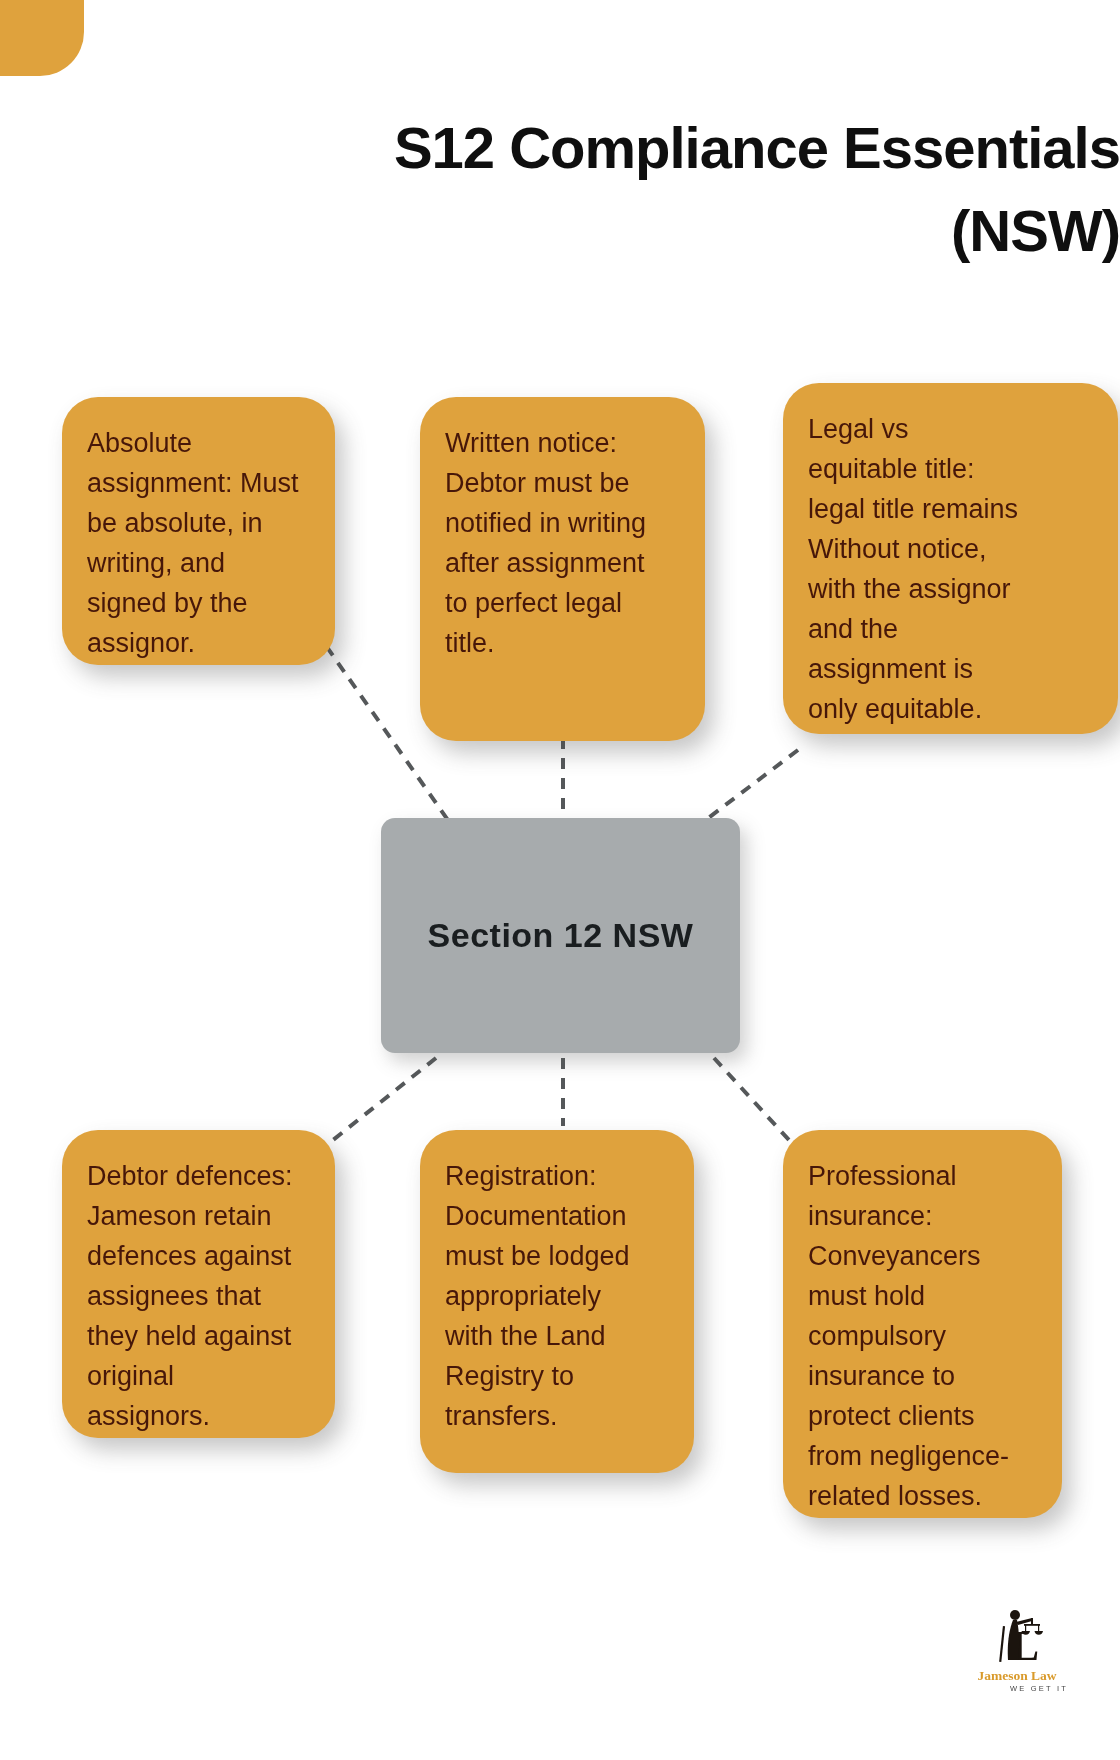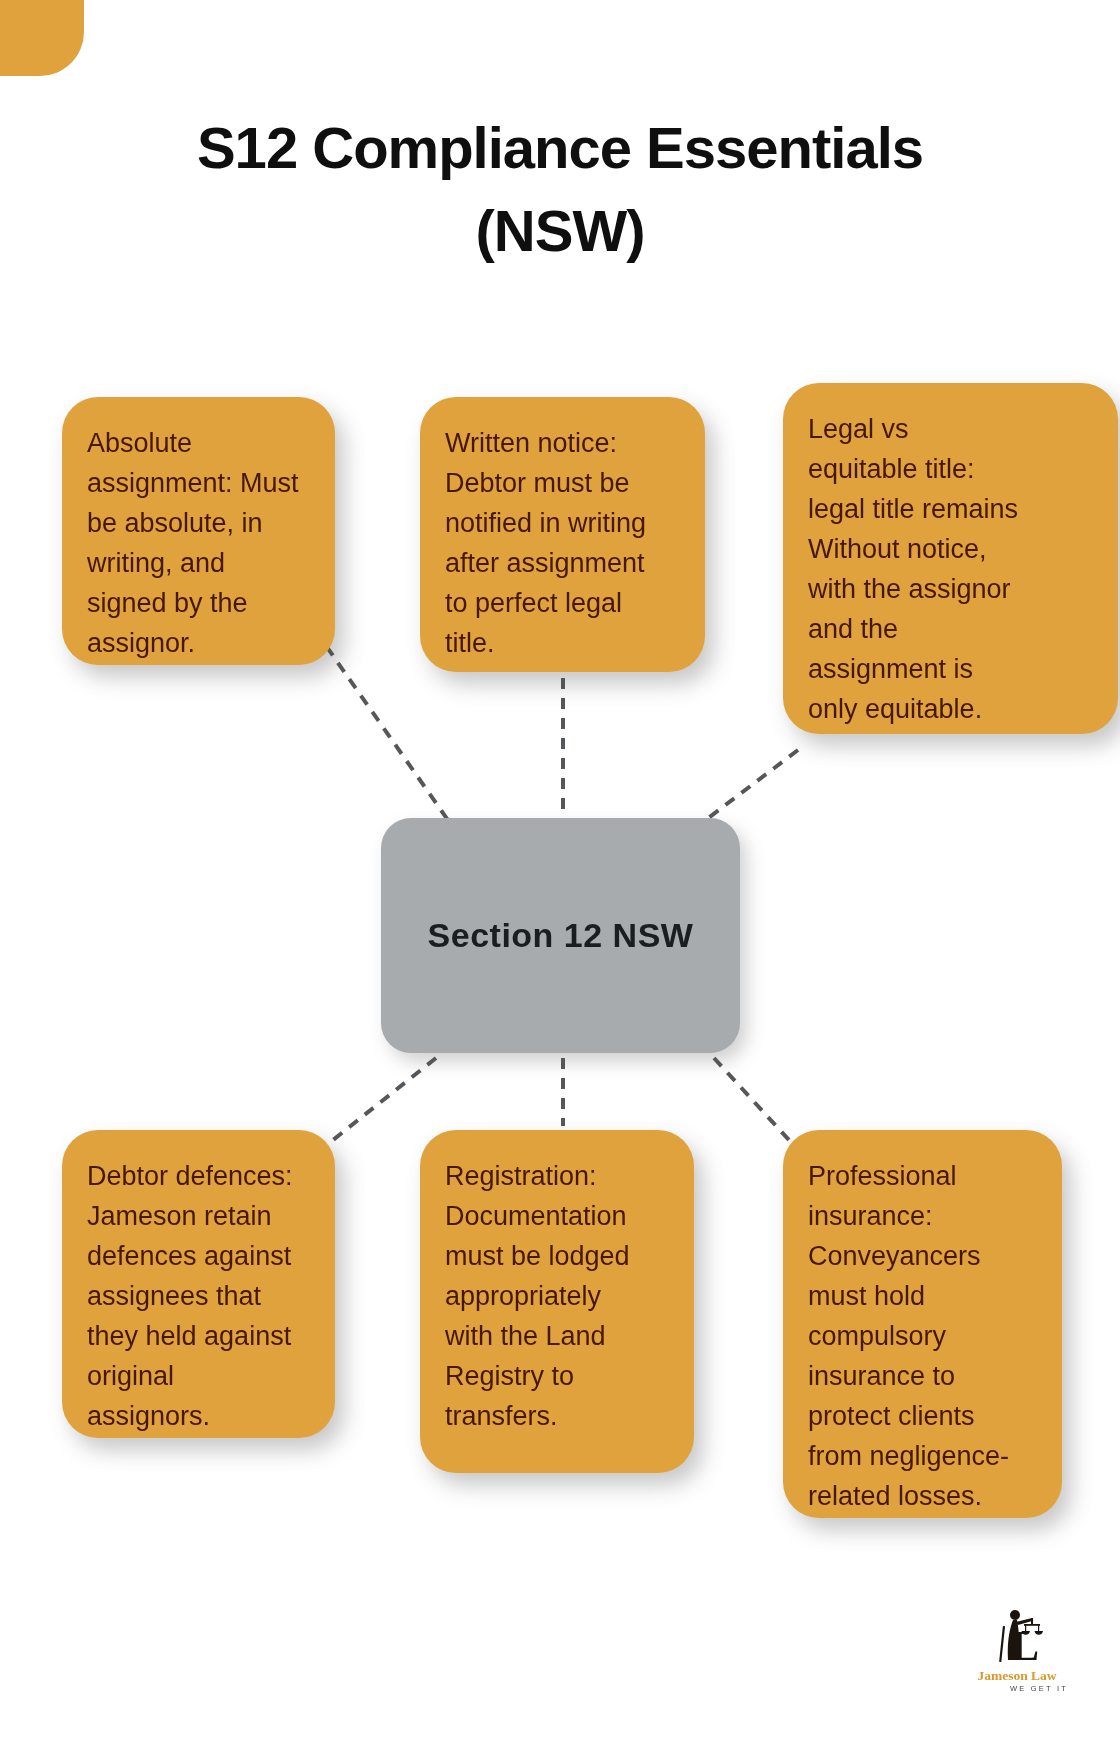--- a/index.html
+++ b/index.html
@@ -6,38 +6,38 @@
   .canvas{
     position:relative;width:1120px;height:1760px;background:#ffffff;overflow:hidden;
     font-family:"Liberation Sans","DejaVu Sans",sans-serif;
   }
   .corner-decoration{
     position:absolute;left:0;top:0;width:84px;height:76px;
     background:var(--box-bg,#DFA23D);
     border-bottom-right-radius:44px;
   }
   .title{
-    position:absolute;left:0;top:106px;width:1120px;text-align:center;
+    position:absolute;left:0;top:106px;width:1120px;text-align:right;
     color:var(--title-text,#0F0F0F);font-weight:700;font-size:58px;line-height:83px;
     letter-spacing:-1px;
   }
   .connectors{position:absolute;left:0;top:0;}
   .connectors line{
     stroke:var(--dash,#55585A);stroke-width:4;stroke-dasharray:11 9;
   }
   .node-box{
     position:absolute;background:var(--box-bg,#DFA23D);border-radius:36px;
     box-shadow:9px 12px 22px rgba(70,70,70,0.30);
     padding:26px 31px 0 25px;box-sizing:border-box;
     color:var(--box-text,#471709);font-size:27px;line-height:40px;font-weight:400;
   }
   .node-box .line{white-space:nowrap;}
   .center-node{
     position:absolute;left:381px;top:818px;width:359px;height:235px;
-    background:var(--center-bg,#A7ABAD);border-radius:30px;
+    background:var(--center-bg,#A7ABAD);border-radius:14px;
     box-shadow:7px 9px 18px rgba(90,90,90,0.28);
     display:flex;align-items:center;justify-content:center;
   }
   .center-node .label{
     color:var(--center-text,#1A1E20);font-size:34px;font-weight:700;letter-spacing:0.5px;
   }
   .logo{
     position:absolute;left:966px;top:1608px;width:102px;text-align:center;
   }
   .logo svg{display:block;margin:0 auto;}
@@ -74,21 +74,21 @@
 
   <div class="node-box" style="left:62px;top:397px;width:273px;height:268px">
       <div class="line">Absolute</div>
       <div class="line">assignment: Must</div>
       <div class="line">be absolute, in</div>
       <div class="line">writing, and</div>
       <div class="line">signed by the</div>
       <div class="line">assignor.</div>
     </div>
 
-  <div class="node-box" style="left:420px;top:397px;width:285px;height:275px">
+  <div class="node-box" style="left:420px;top:397px;width:285px;height:344px">
       <div class="line">Written notice:</div>
       <div class="line">Debtor must be</div>
       <div class="line">notified in writing</div>
       <div class="line">after assignment</div>
       <div class="line">to perfect legal</div>
       <div class="line">title.</div>
     </div>
 
   <div class="node-box" style="left:783px;top:383px;width:335px;height:351px">
       <div class="line">Legal vs</div>

